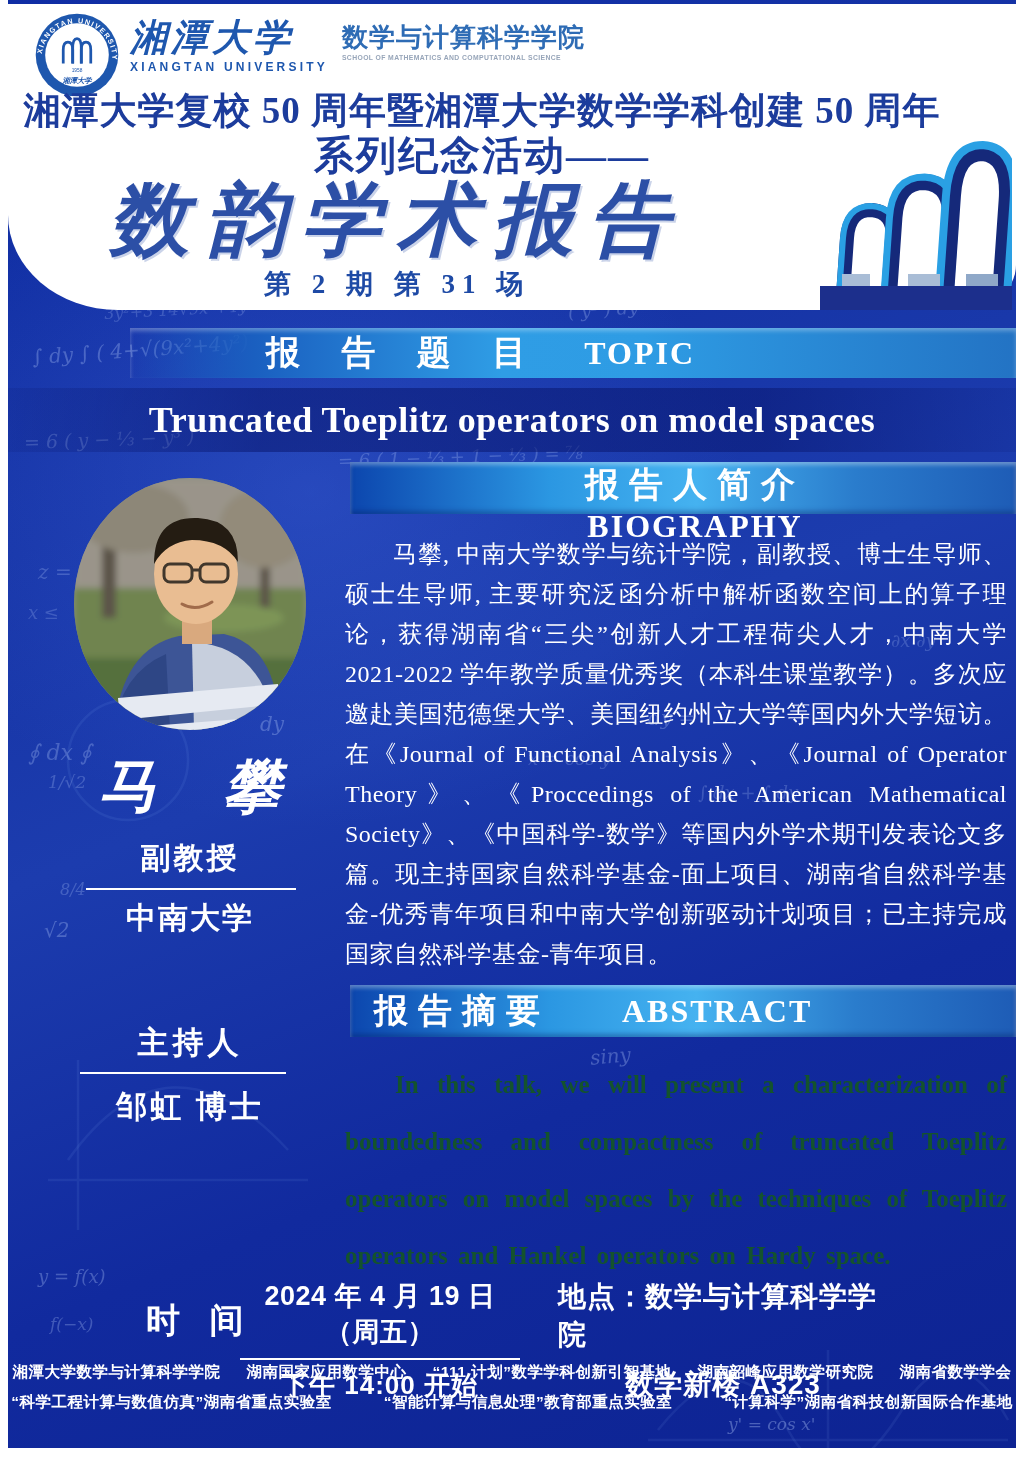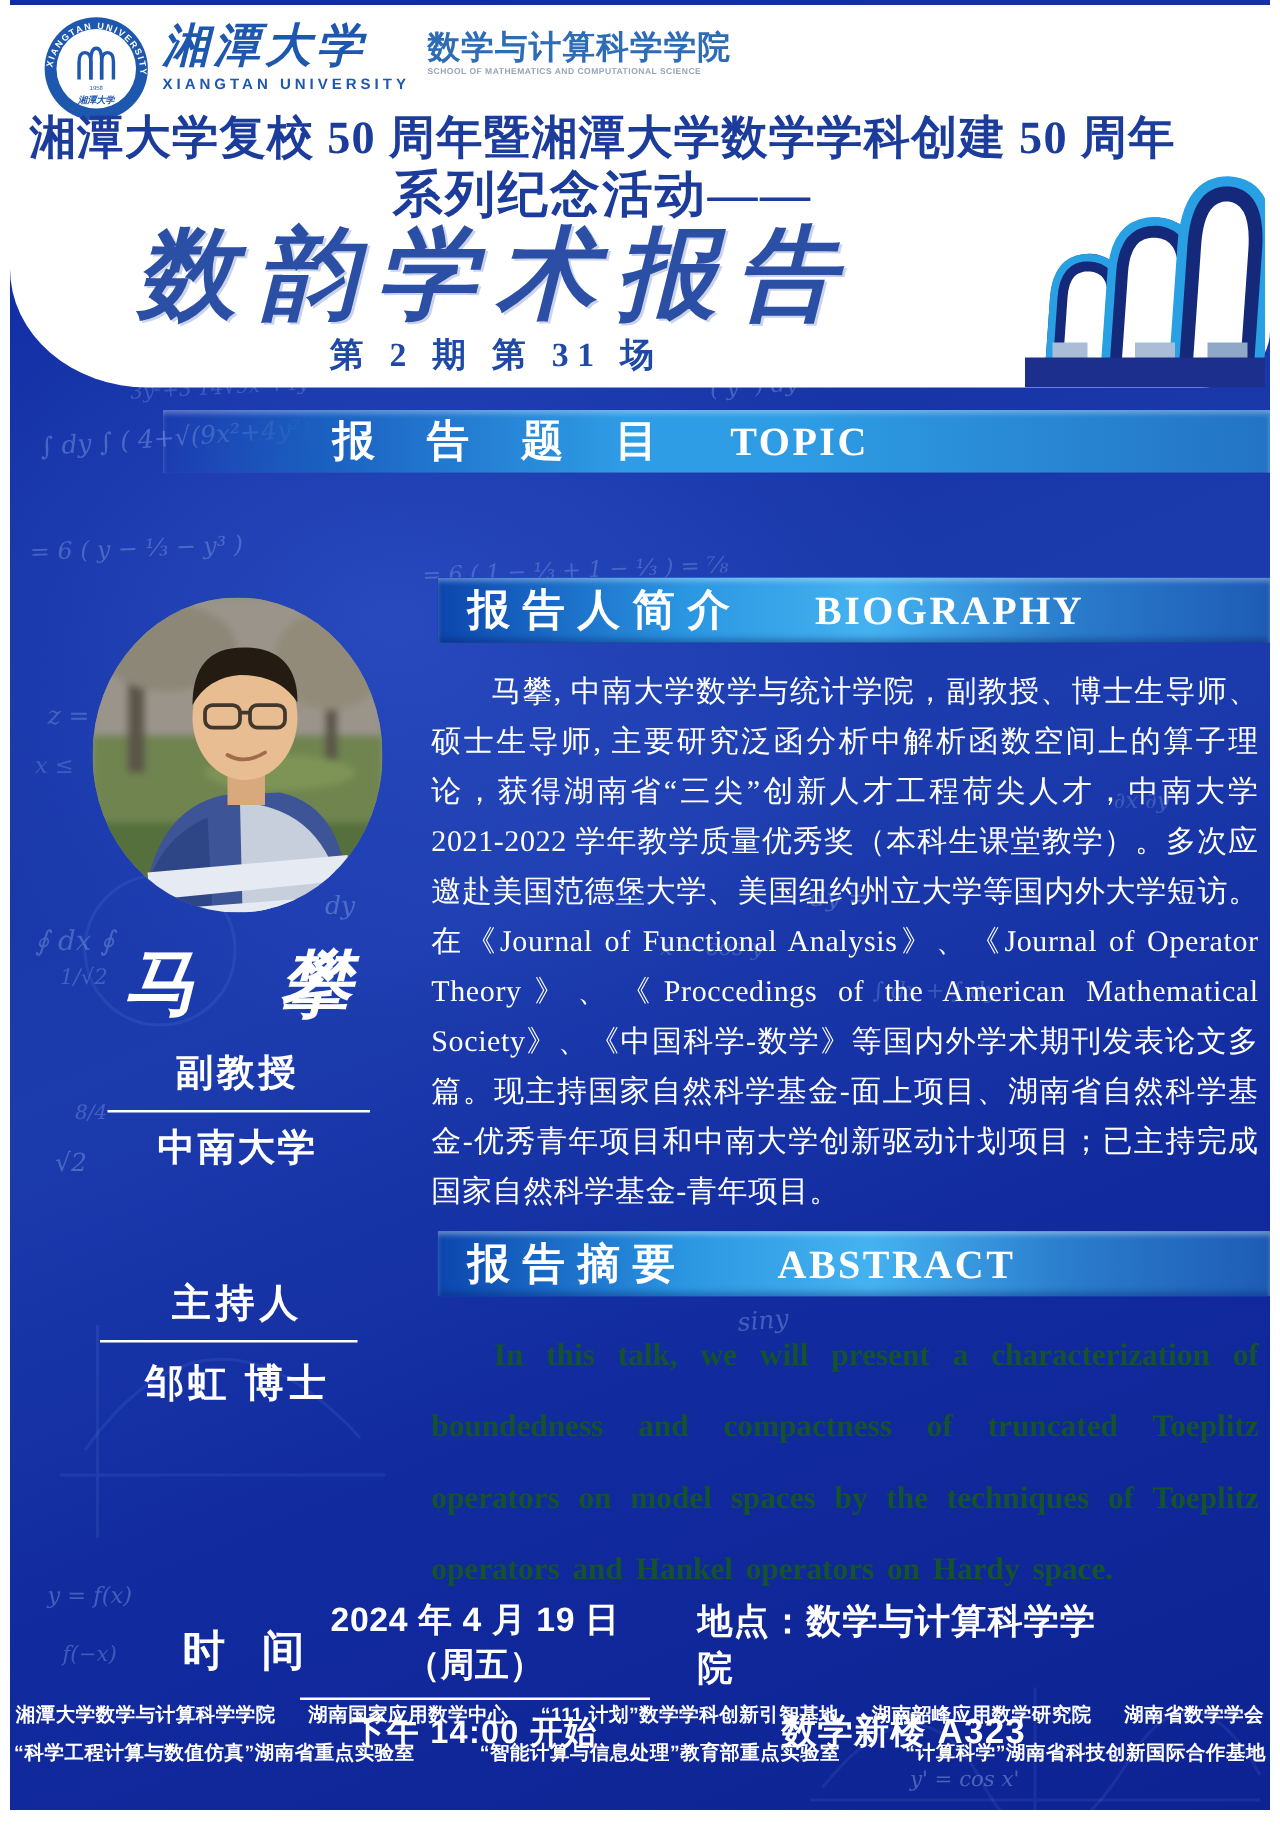--- a/index.html
+++ b/index.html
@@ -70,21 +70,21 @@
   }
   .banner .cn { color:#fff; font-weight:bold; font-size:34px; letter-spacing:10px; }
   .banner .en { color:#fff; font-weight:bold; font-size:32px; font-family:"Liberation Serif", serif; letter-spacing:2px; }
   .topic-banner {
     left:130px; top:328px; height:50px; justify-content:center; padding-right:185px;
     background:linear-gradient(90deg, rgba(15,40,150,0) 0%, #1a5fc0 14%, #2f9de5 42%, #2e9ce4 58%, #2373c4 100%);
     box-shadow:inset 0 3px 4px rgba(255,255,255,0.3);
   }
   .topic-banner .cn { letter-spacing:16px; }
   .banner .gap { width:42px; }
-  .bio-banner { left:350px; top:462px; padding-left:24px; }
+  .bio-banner { left:350px; top:462px; padding-left:24px;flex-direction:column; }
   .bio-banner .gap { width:58px; }
   .abstract-banner { left:350px; top:985px; padding-left:24px; }
   .abstract-banner .gap { width:72px; }
 
   .title-band {
     position:absolute; left:8px; right:8px; top:388px; height:64px; z-index:1;
     background:linear-gradient(90deg, rgba(9,23,112,0.15), rgba(9,23,112,0.55) 25%, rgba(9,23,112,0.55) 75%, rgba(9,23,112,0.15));
     display:flex; align-items:center; justify-content:center;
   }
   .topic-title {
@@ -237,20 +237,23 @@
     <rect x="146" y="136" width="32" height="14" fill="#8fa8c8"></rect>
     <rect x="0" y="148" width="192" height="24" fill="#1c2f8c"></rect>
   </svg>
 
   <div class="banner topic-banner">
     <span class="cn">报 告 题 目</span>
     <span class="gap"></span>
     <span class="en">TOPIC</span>
   </div>
 
+  <div class="title-band">
+    <div class="topic-title">Truncated Toeplitz operators on model spaces</div>
+  </div>
 
   <div class="banner bio-banner">
     <span class="cn">报告人简介</span>
     <span class="gap"></span>
     <span class="en">BIOGRAPHY</span>
   </div>
 
   <div class="photo-oval">
     <svg width="232" height="252" viewBox="0 0 232 252">
       <defs>

